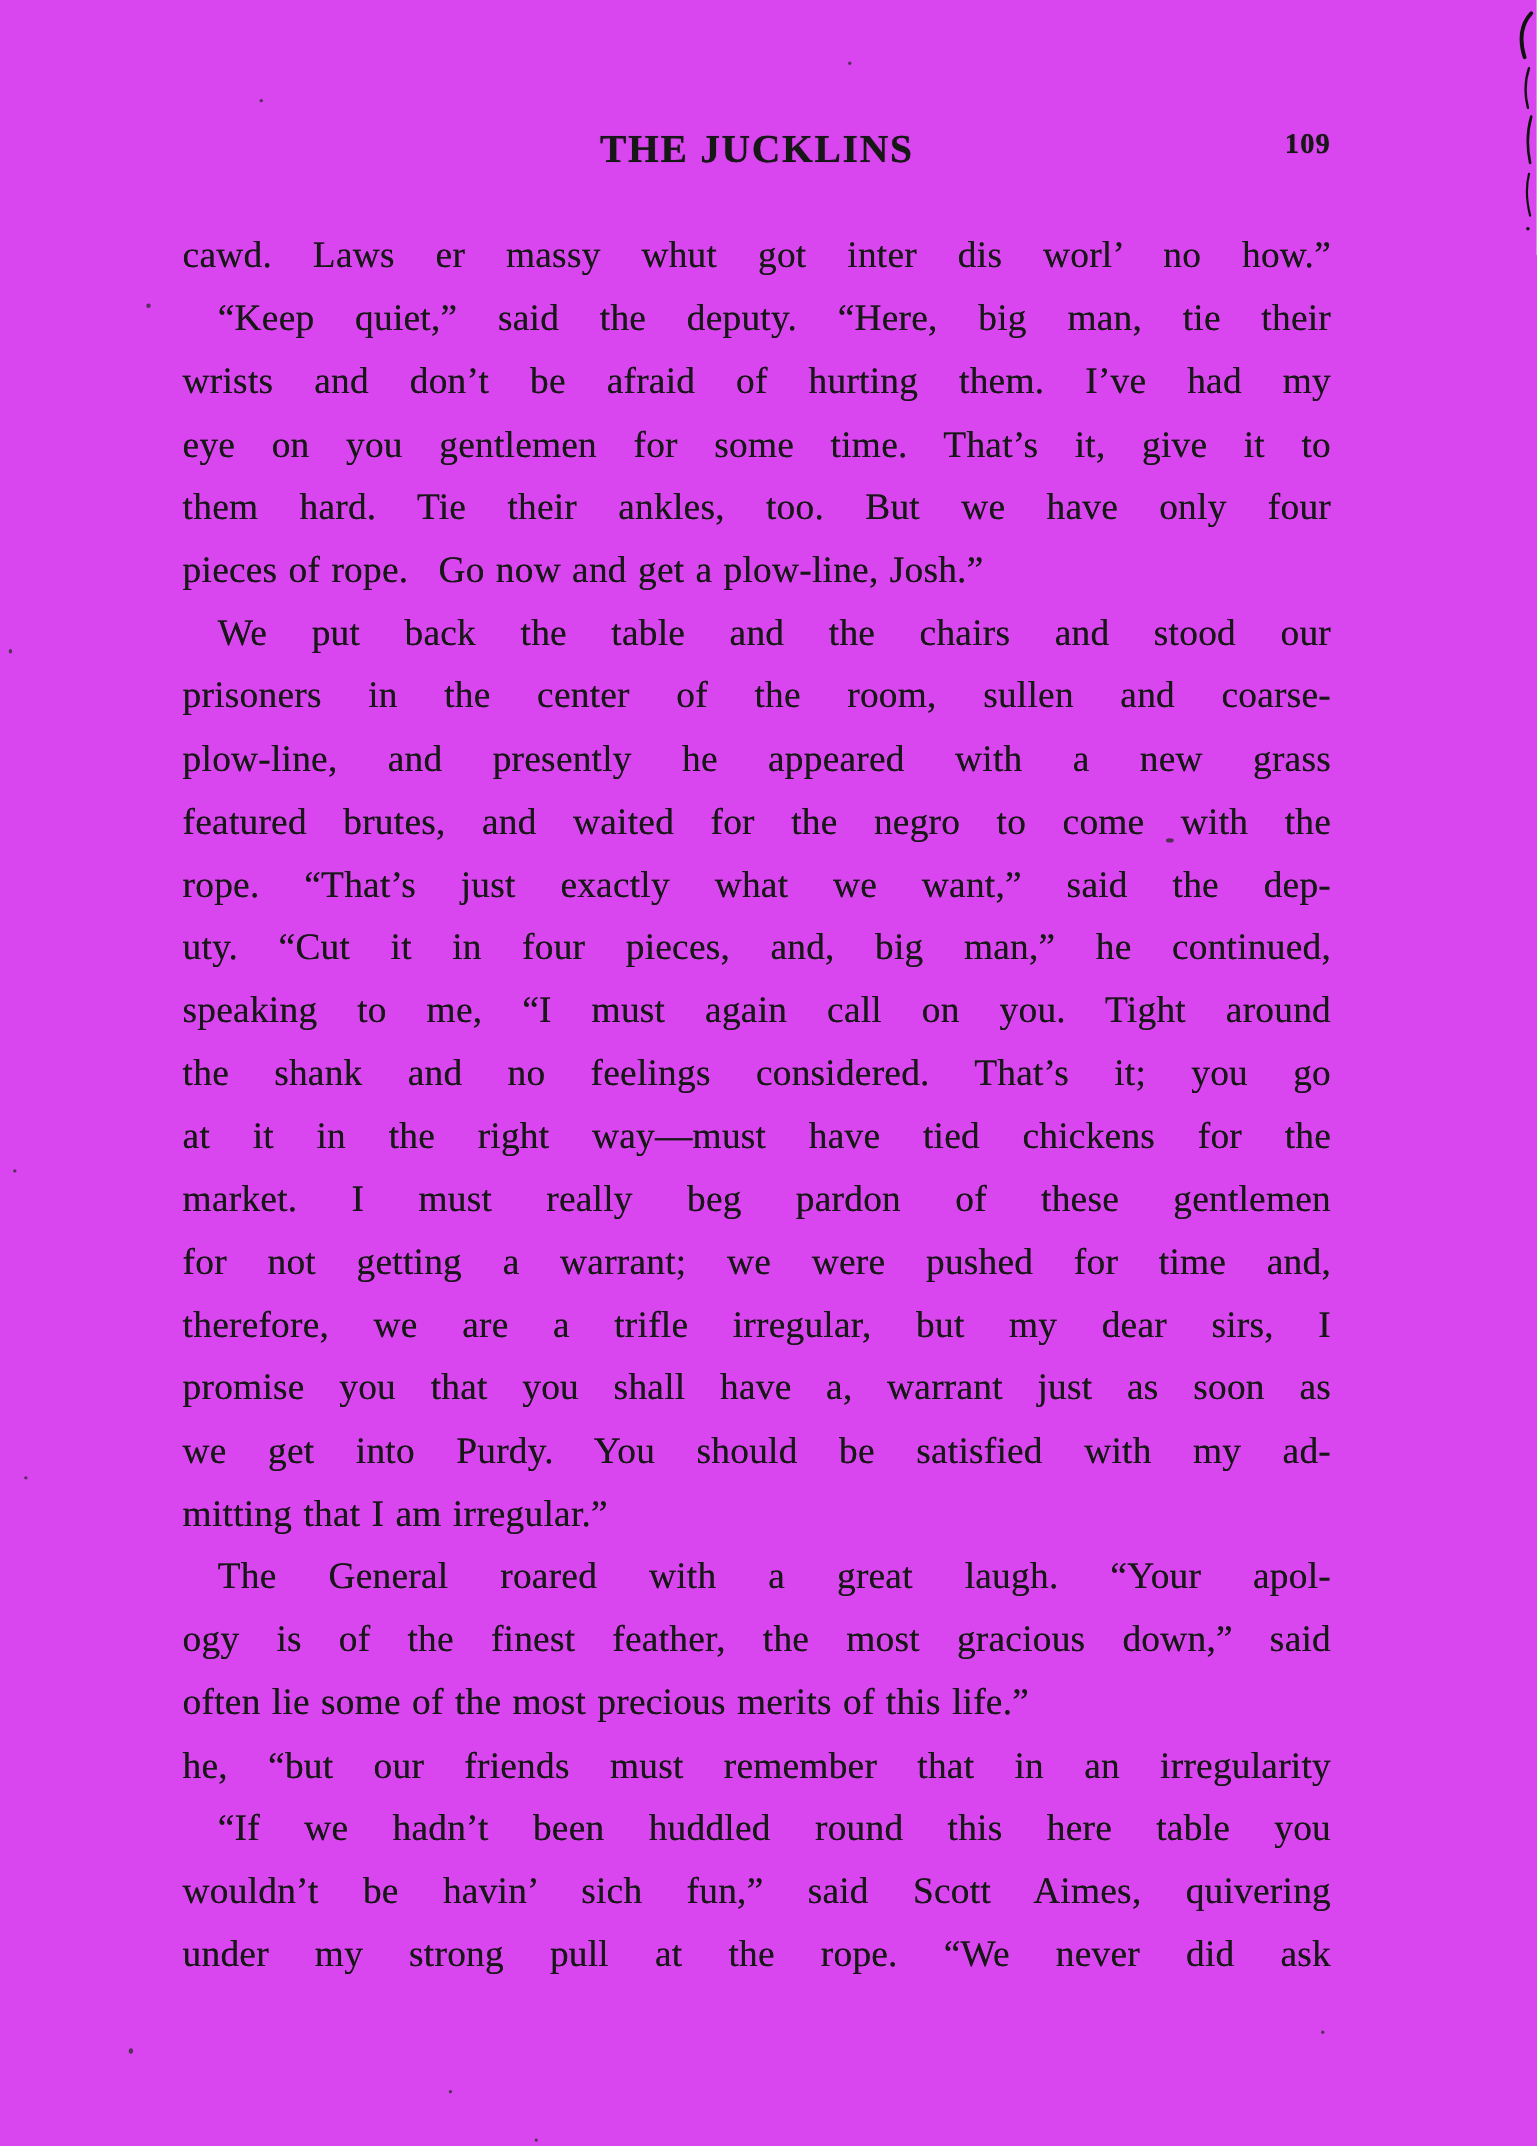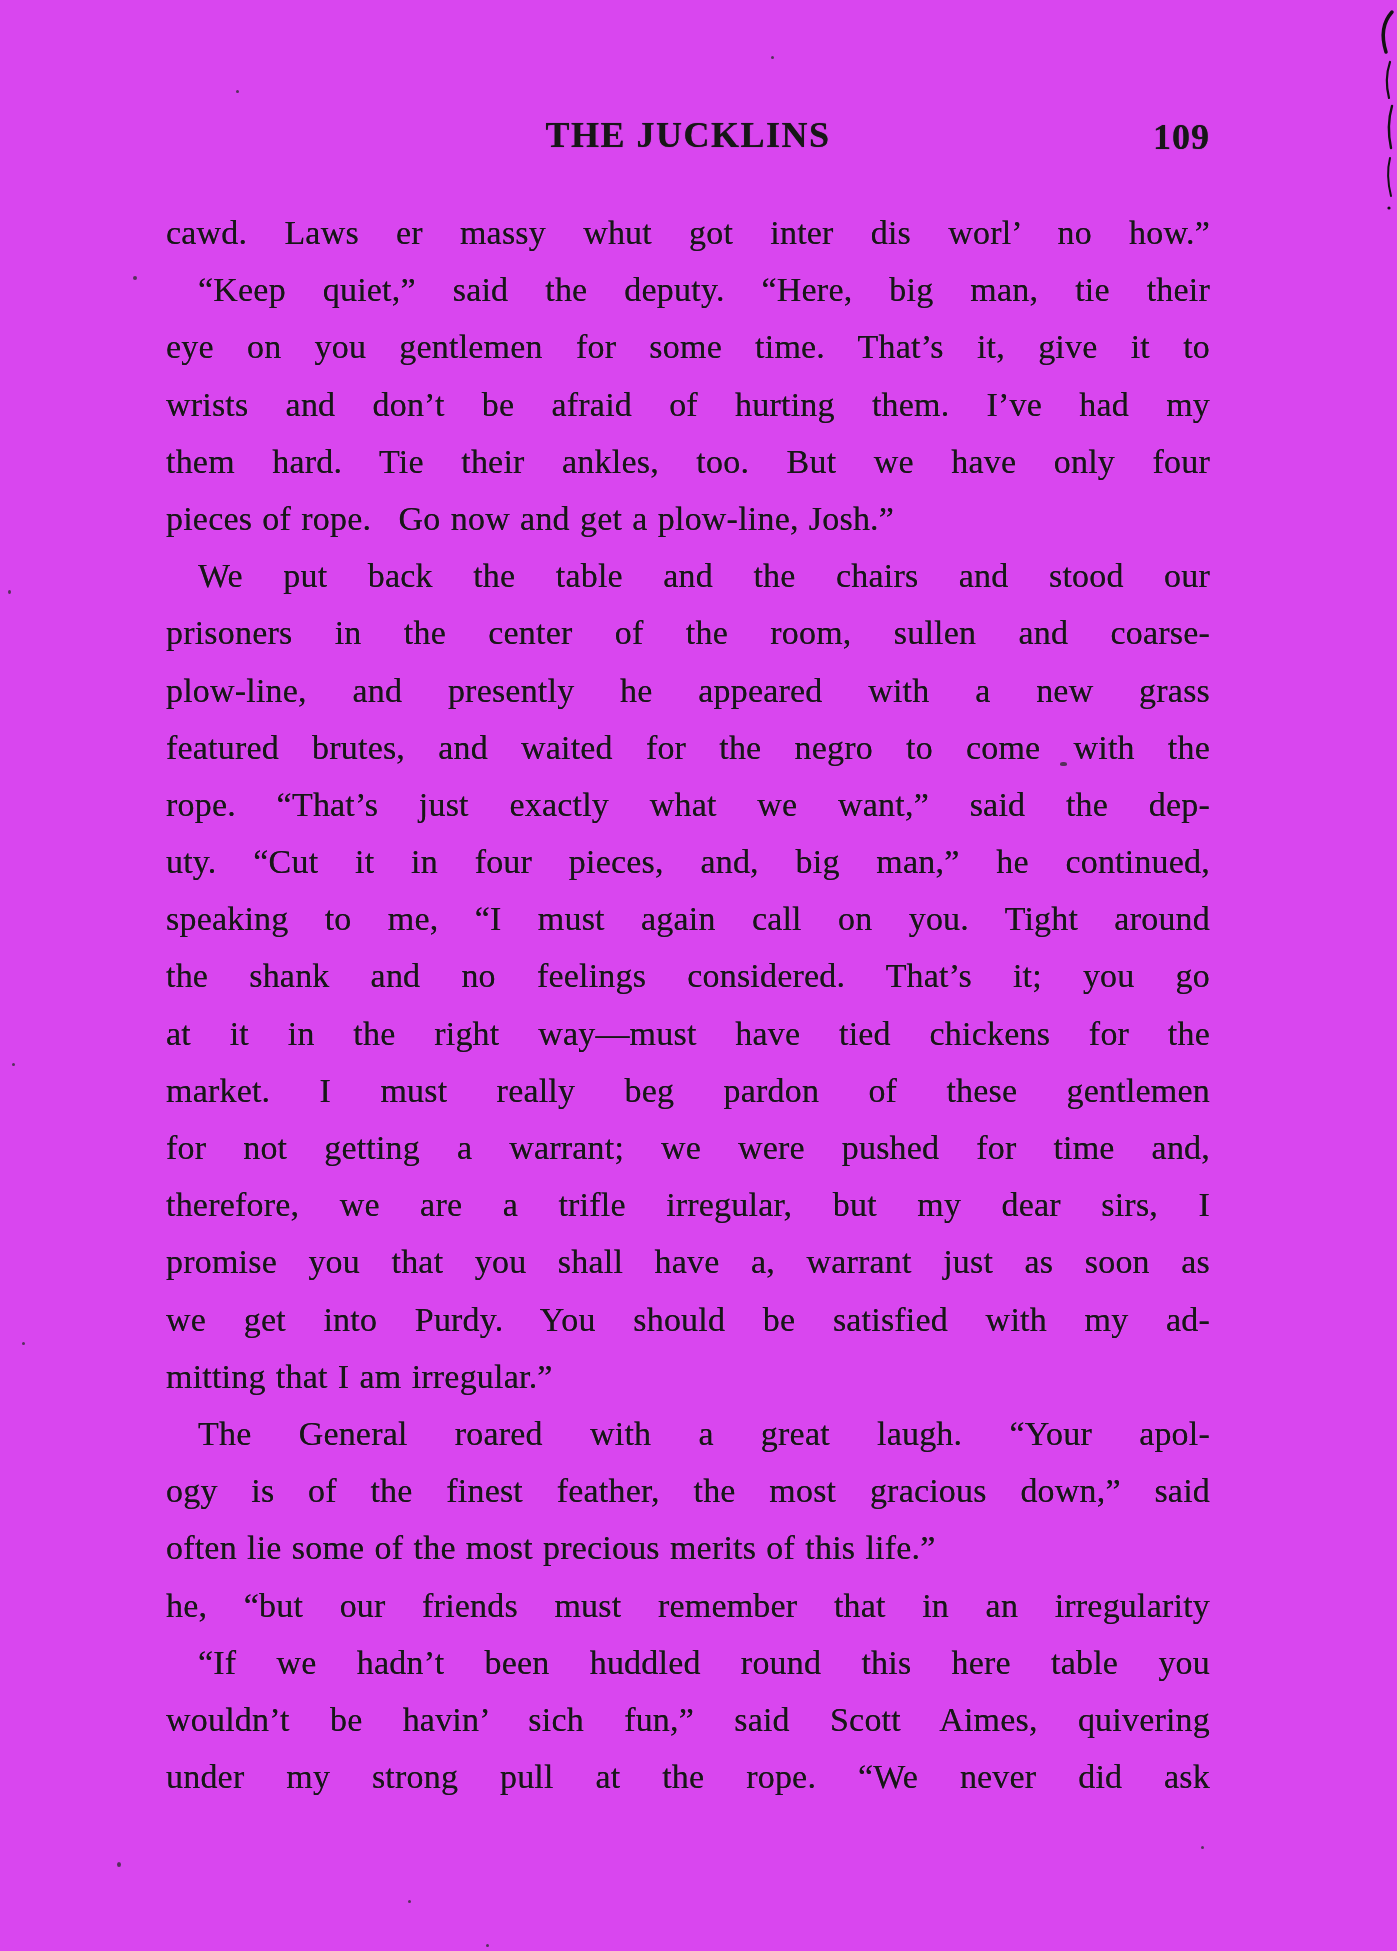--- a/index.html
+++ b/index.html
@@ -14,21 +14,21 @@
   .running-head{
     position:absolute;top:114px;left:166px;width:1044px;height:44px;
   }
   .head-title{
     position:absolute;left:0;right:0;top:0;text-align:center;
     font-weight:bold;font-size:36px;letter-spacing:1.5px;
     text-shadow:0 0 0.7px rgba(20,20,20,0.8);
   }
   .page-num{
     position:absolute;right:0;top:2px;
-    font-weight:bold;font-size:36px;letter-spacing:1px;
+    font-weight:bold;font-size:26px;letter-spacing:1px;
     text-shadow:0 0 0.7px rgba(20,20,20,0.8);
   }
   .body-text{
     position:absolute;left:166px;top:204px;width:1044px;
     font-size:34px;line-height:57.2px;
     word-spacing:1.5px;letter-spacing:0.2px;
     text-shadow:0 0 0.6px rgba(23,23,23,0.75);
   }
   .para{margin:0;padding:0;}
   .line{
@@ -55,22 +55,22 @@
   </div>
 
   <div class="body-text">
 
     <div class="para">
       <div class="line">cawd.  Laws er massy whut got inter dis worl’ no how.”</div>
     </div>
 
     <div class="para">
       <div class="line indent">“Keep quiet,” said the deputy.  “Here, big man, tie their</div>
+      <div class="line">wrists and don’t be afraid of hurting them.  I’ve had my</div>
       <div class="line">eye on you gentlemen for some time.  That’s it, give it to</div>
-      <div class="line">wrists and don’t be afraid of hurting them.  I’ve had my</div>
       <div class="line">them hard.  Tie their ankles, too.  But we have only four</div>
       <div class="line end">pieces of rope.  Go now and get a plow-line, Josh.”</div>
     </div>
 
     <div class="para">
       <div class="line indent">We put back the table and the chairs and stood our</div>
       <div class="line">prisoners in the center of the room, sullen and coarse-</div>
       <div class="line">plow-line, and presently he appeared with a new grass</div>
       <div class="line">featured brutes, and waited for the negro to come with the</div>
       <div class="line">rope.  “That’s just exactly what we want,” said the dep-</div>

